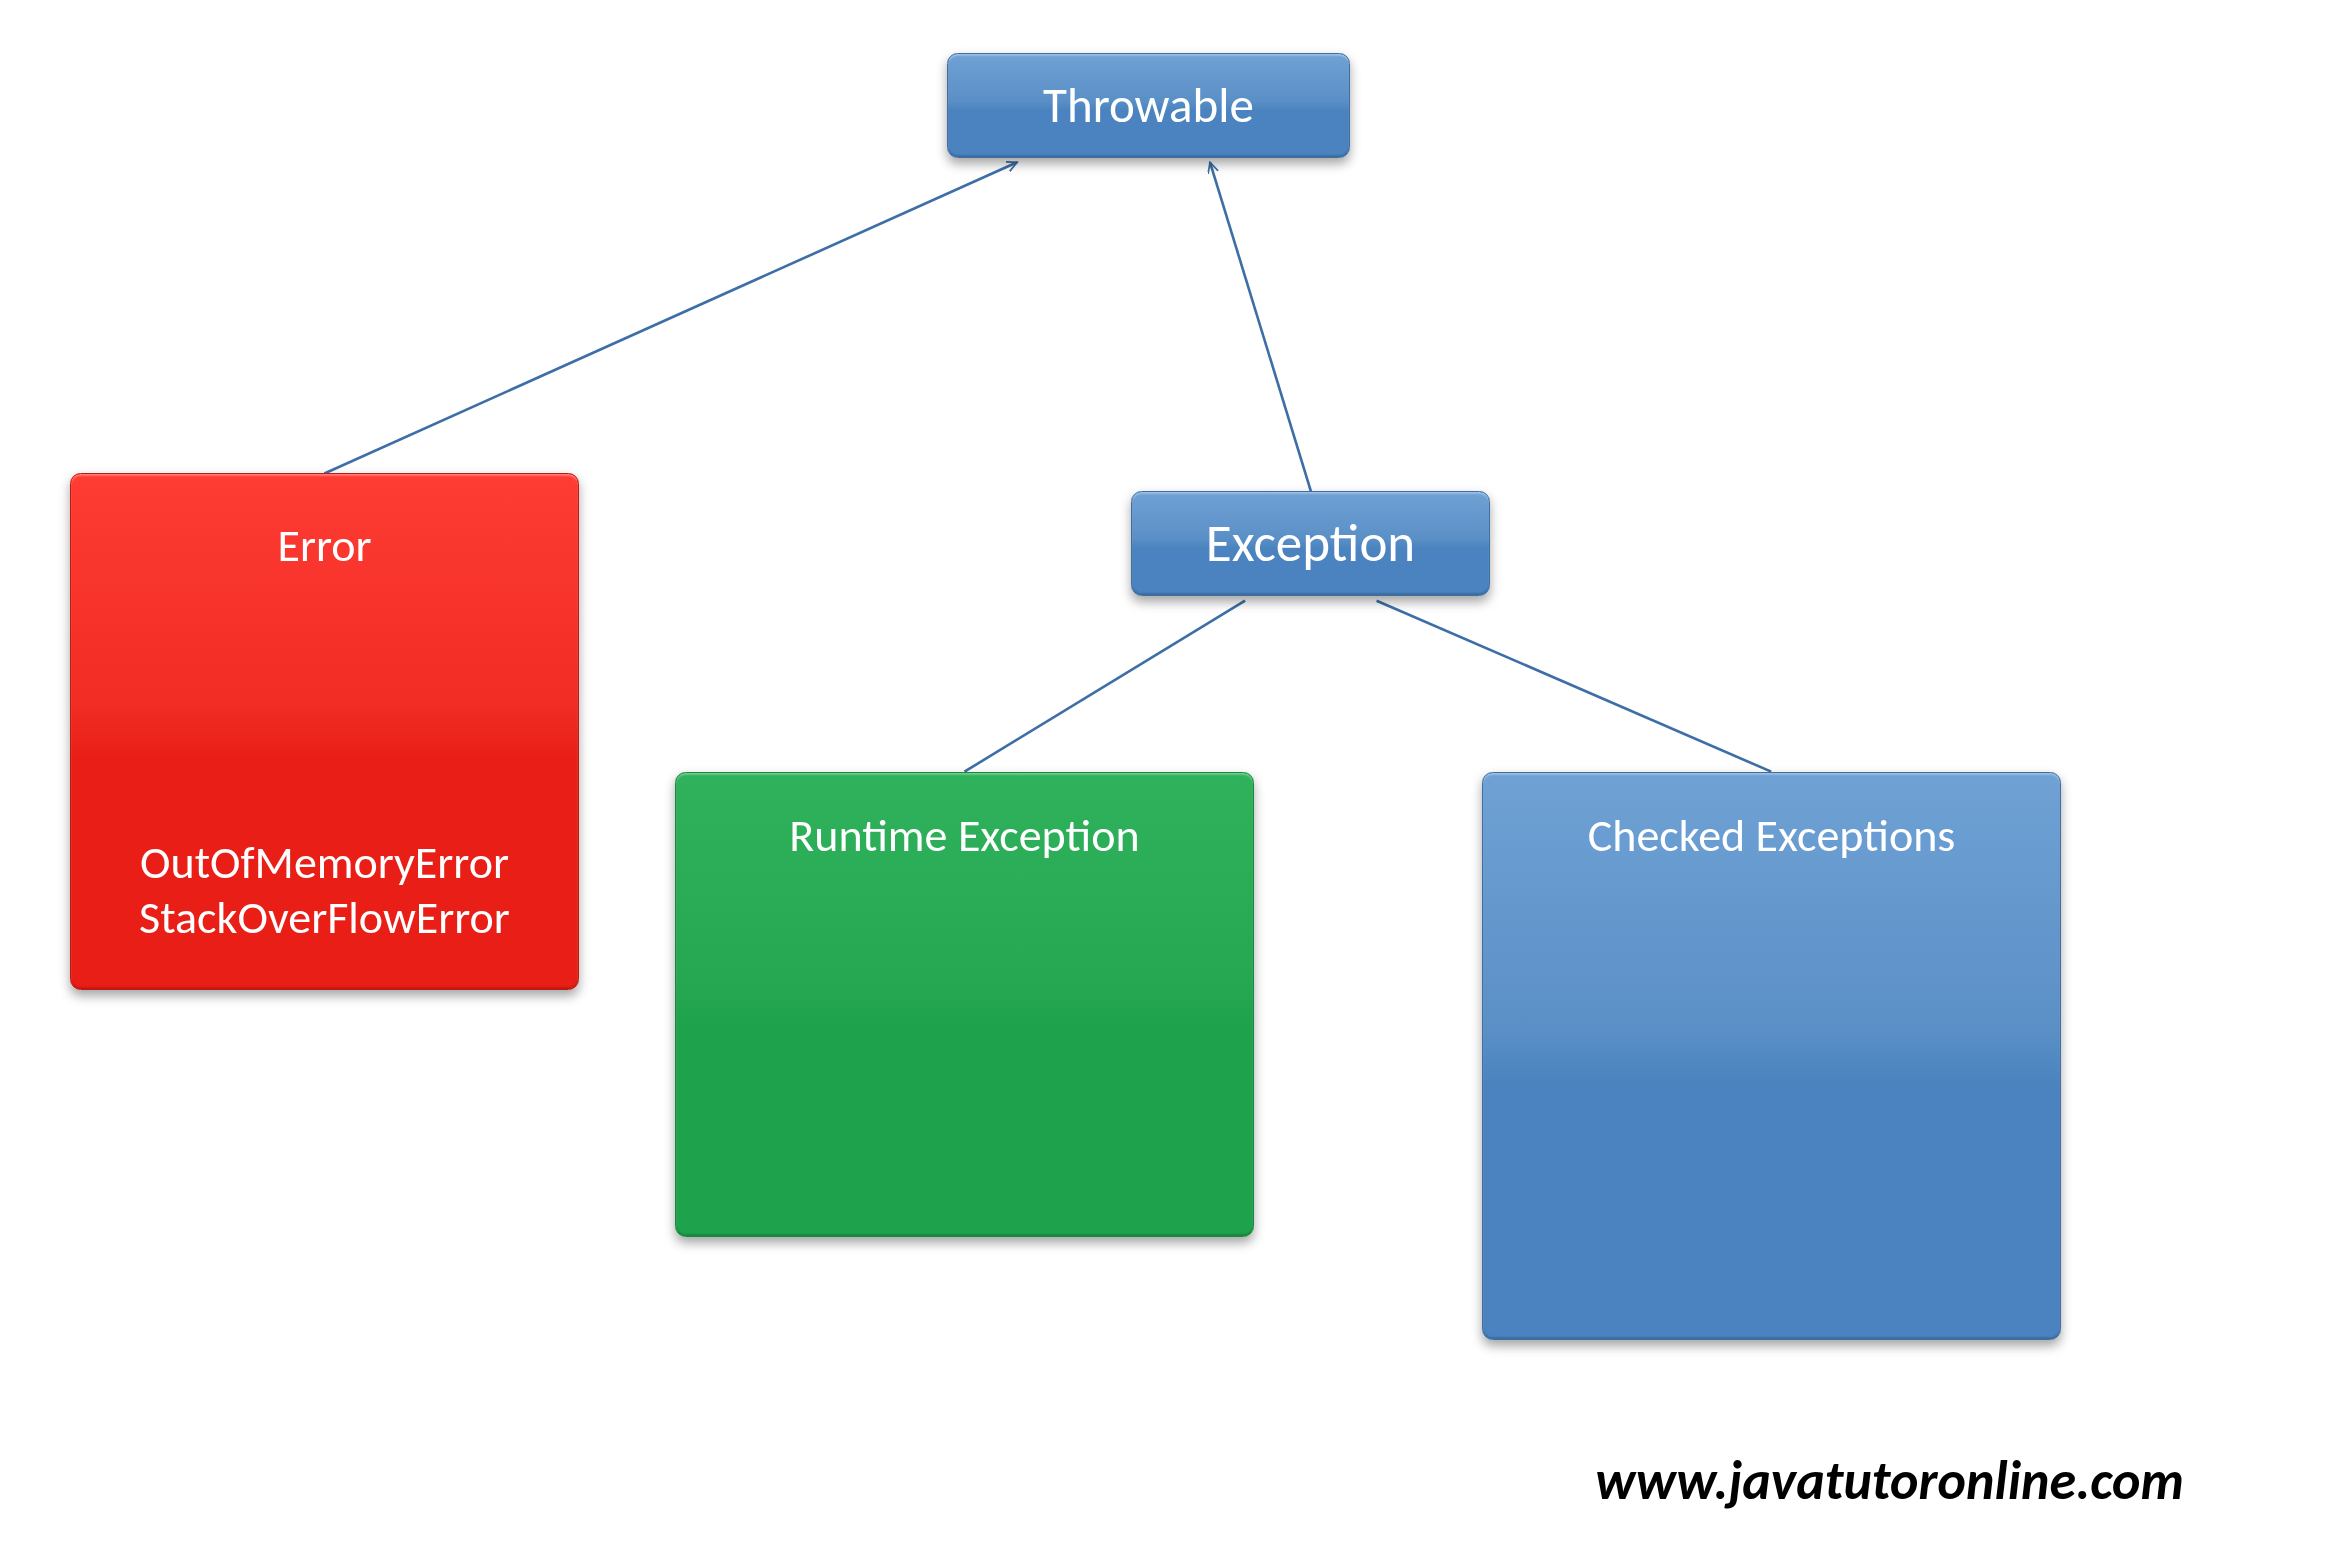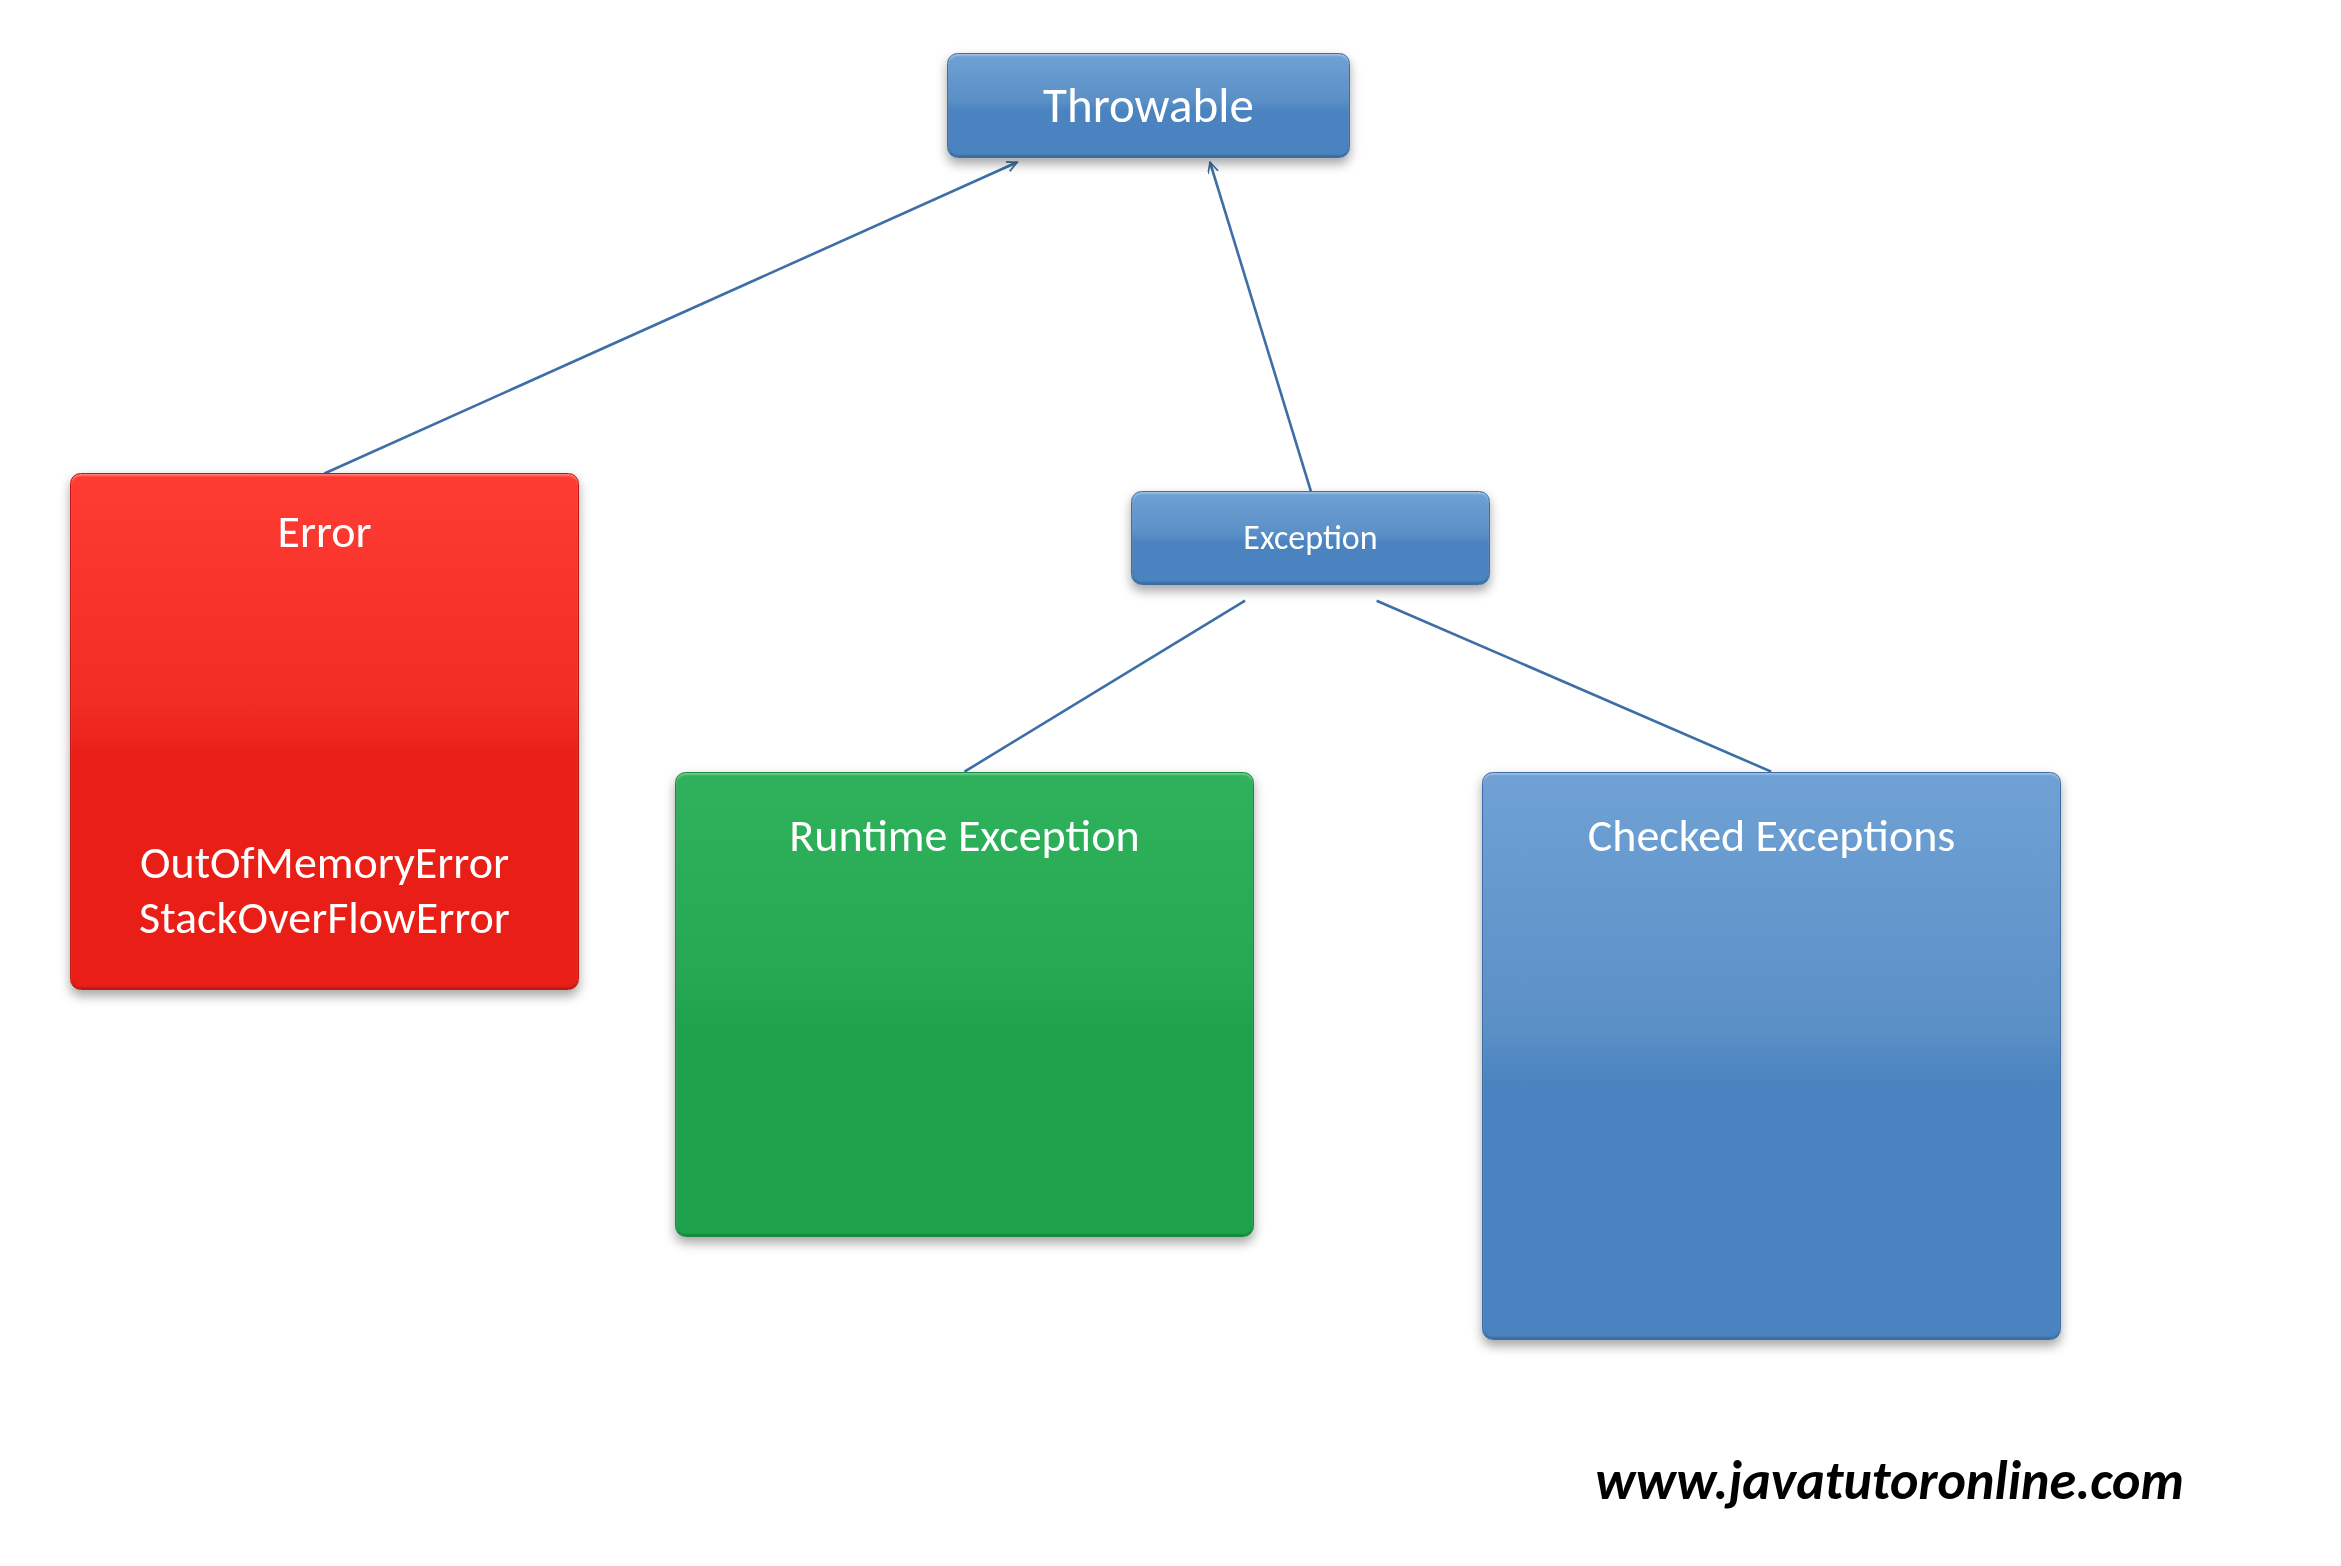--- a/index.html
+++ b/index.html
@@ -60,26 +60,26 @@
   .red {
     background: linear-gradient(to bottom, #ff3c34 0%, #f02c24 45%, #e91f17 55%, #e91f17 100%);
     border: 1.8px solid #c1180f;
   }
   .green {
     background: linear-gradient(to bottom, #2fb25b 0%, #26a853 45%, #1fa24c 55%, #1fa24c 100%);
     border: 1.8px solid #178a3d;
   }
 
   #node-throwable { left: 947px; top: 53px;  width: 403px; height: 105px; font-size: 49px; align-items: center; }
-  #node-exception { left: 1131px; top: 491px; width: 359px; height: 94px; font-size: 34px; }
+  #node-exception { left: 1131px; top: 491px; width: 359px; height: 105px; font-size: 53px; }
   #node-error     { left: 70px;   top: 473px; width: 509px; height: 517px; }
   #node-runtime   { left: 675px;  top: 772px; width: 579px; height: 465px; gap: 14px; }
   #node-checked   { left: 1482px; top: 772px; width: 579px; height: 568px; }
 
-  #node-error   .title { margin-top: 12px; }
+  #node-error   .title { margin-top: 26px; }
   #node-runtime .title { margin-top: 17.5px; }
   #node-checked .title { margin-top: 17.5px; }
 
   #node-error   .examples { margin-bottom: 26px; }
   #node-runtime .examples { margin-bottom: 35px; }
   #node-checked .examples { margin-bottom: 35px; }
 
   .footer-url {
     position: absolute;
     right: 158px;

